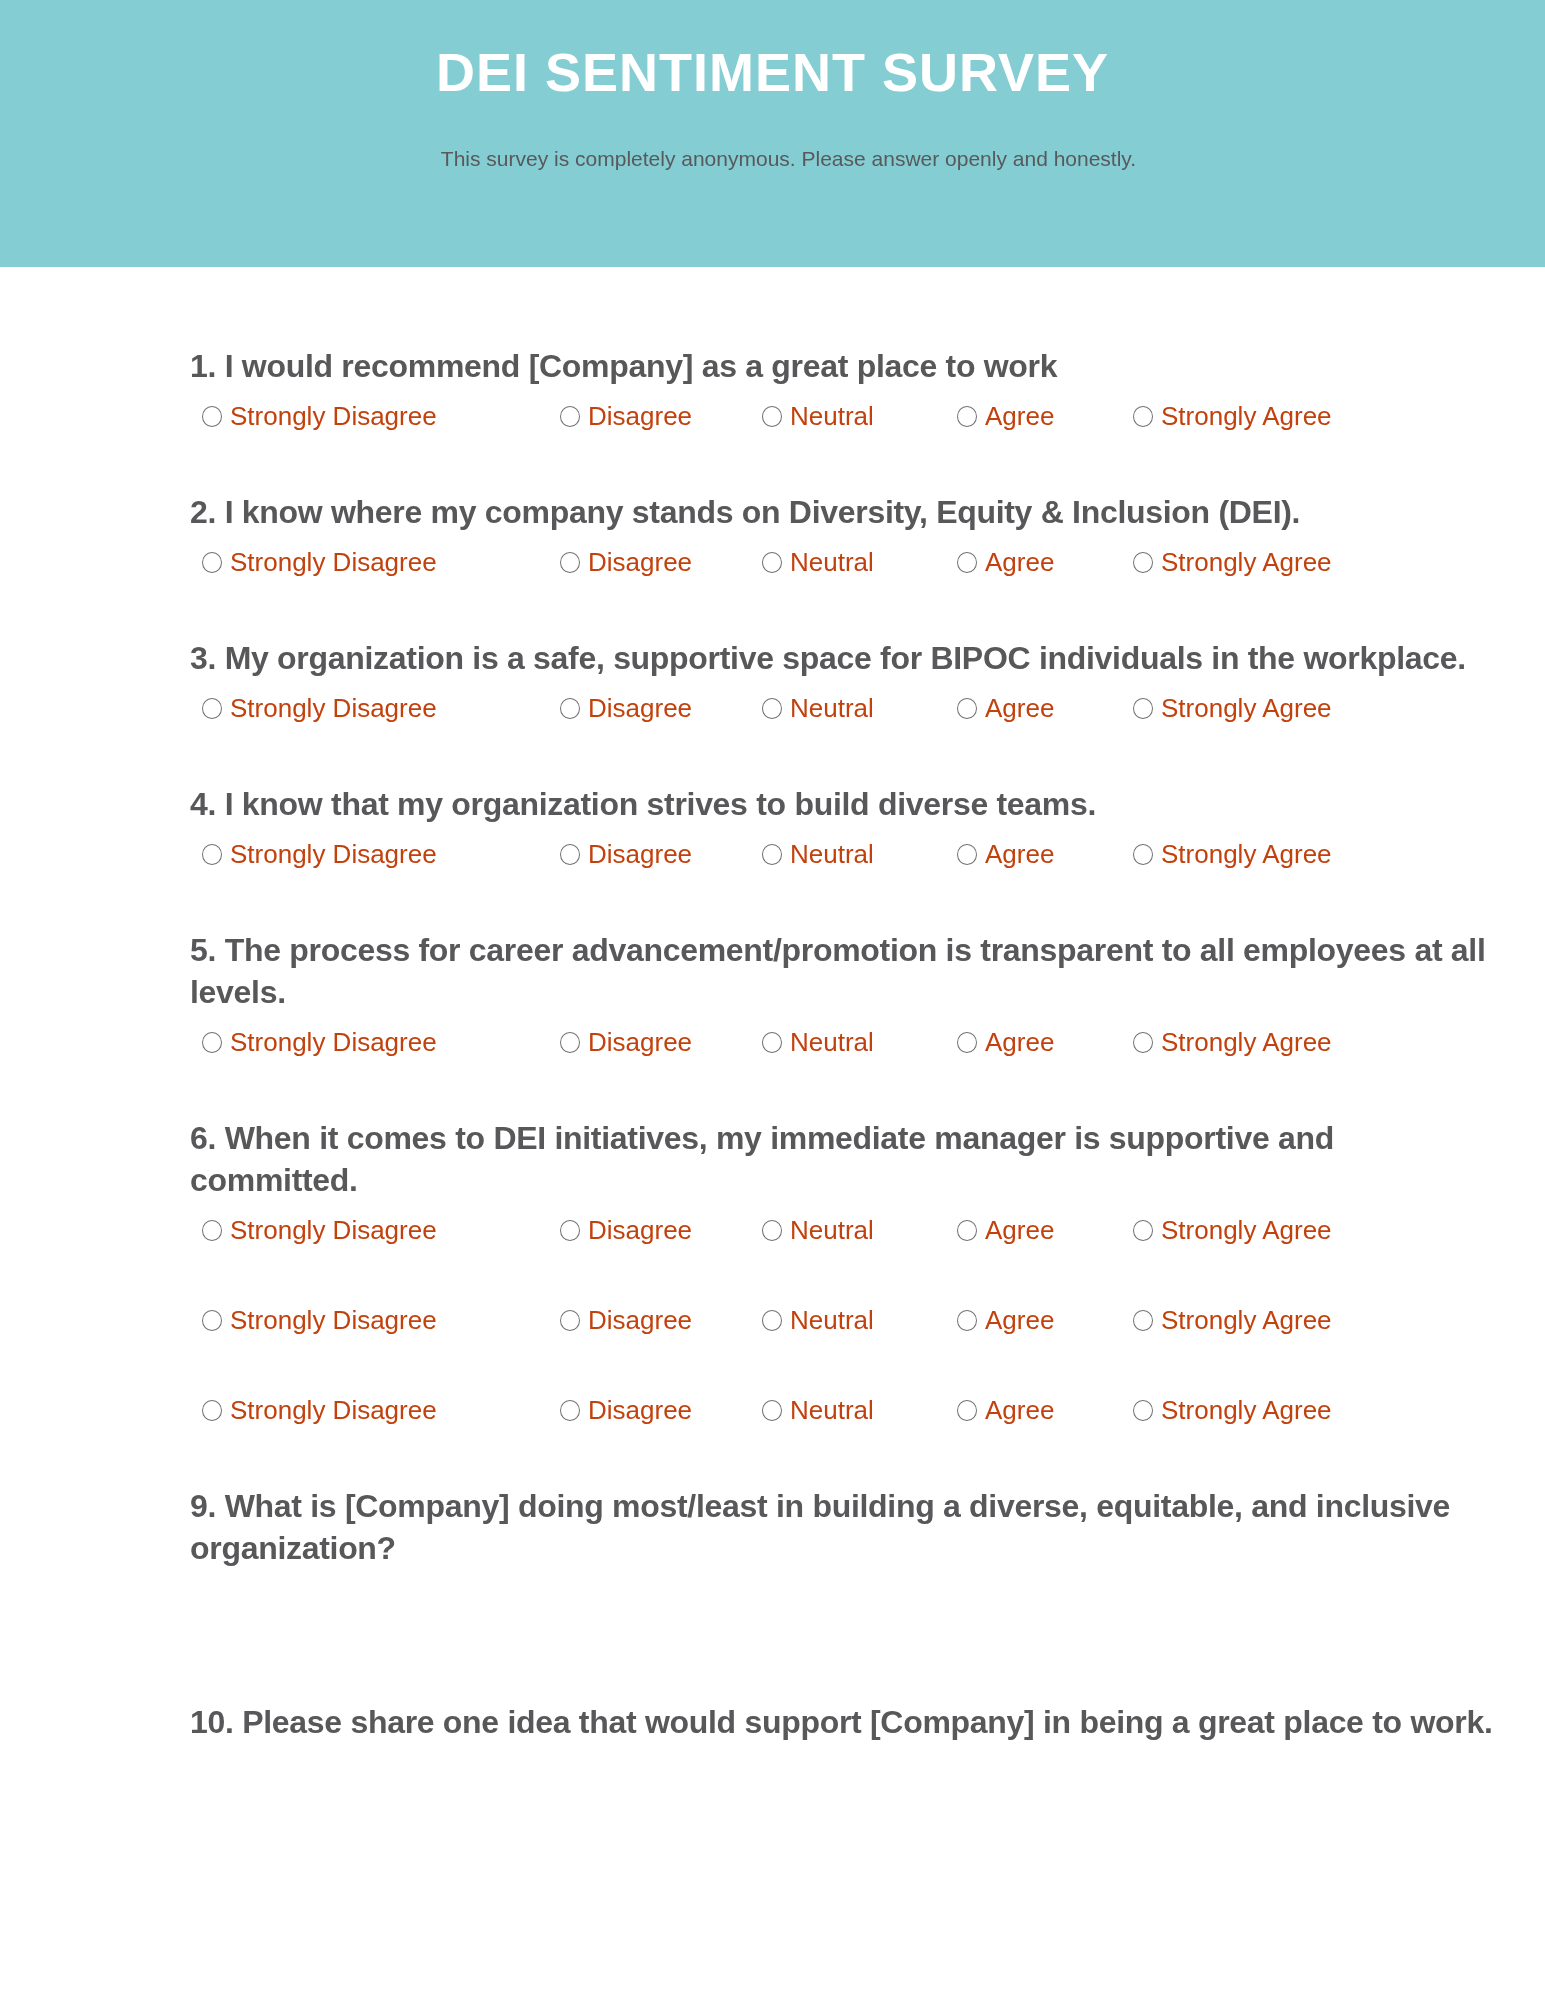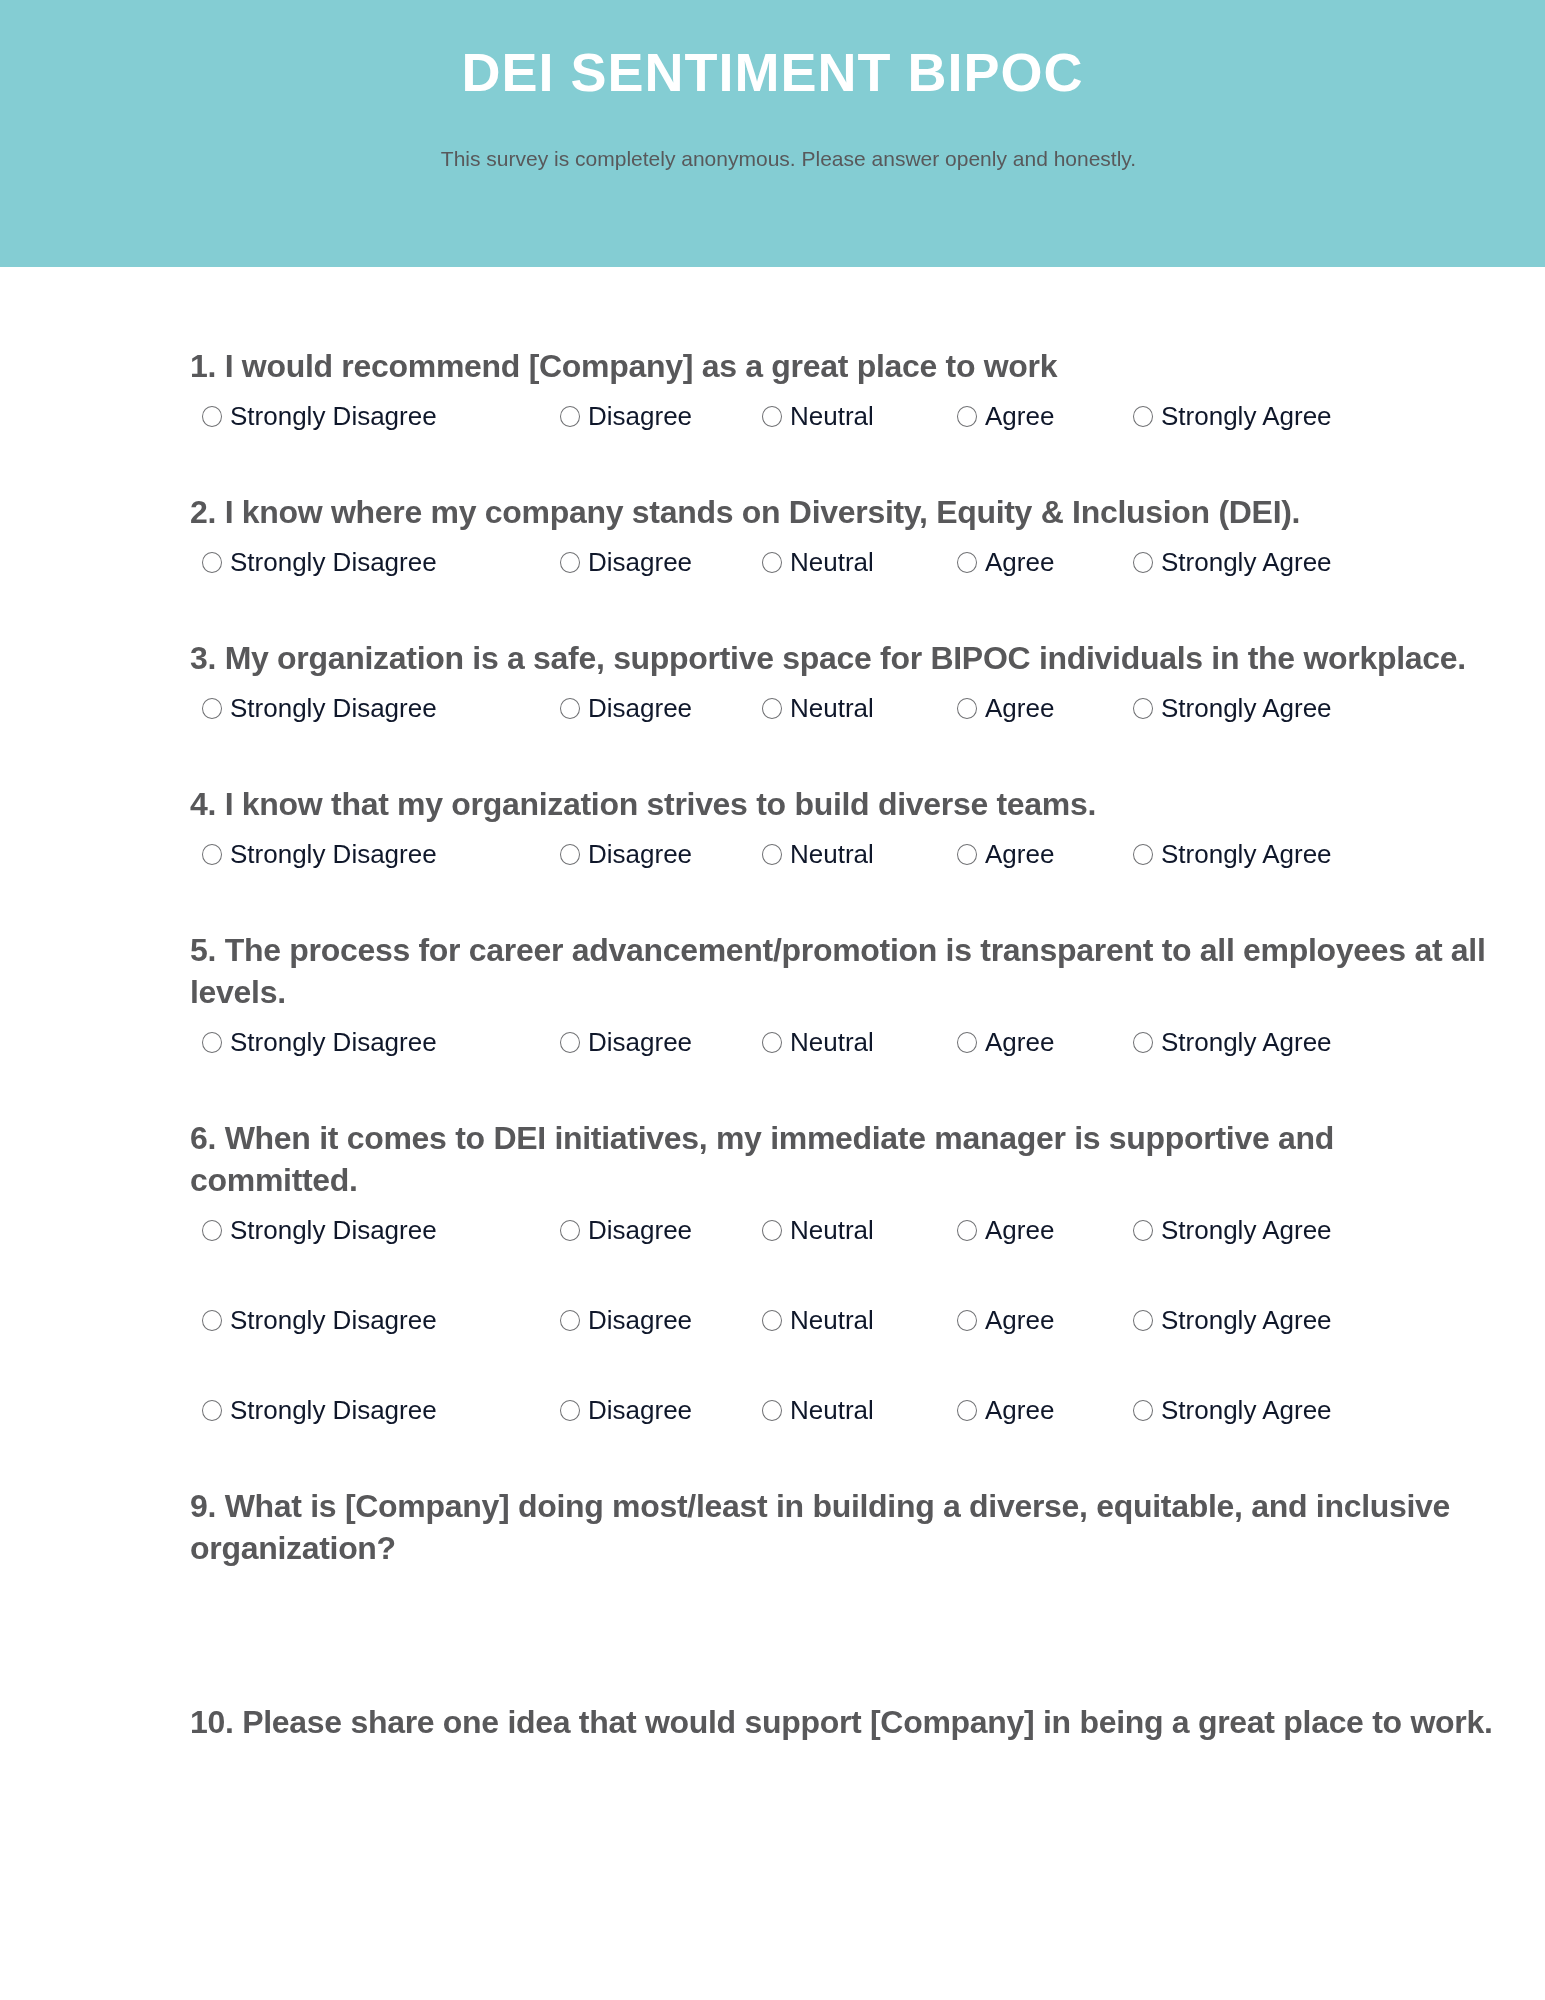--- a/index.html
+++ b/index.html
@@ -71,30 +71,30 @@
   .opt-4 { left: 943px; }
   .radio {
     width: 20px;
     height: 21px;
     border: 1.5px solid #707174;
     border-radius: 50%;
     background: transparent;
     flex: 0 0 auto;
   }
   .opt-label {
-    color: #0f172a;
+    color: #c2410c;
     font-size: 26px;
     line-height: 30px;
   }
 </style>
 </head>
 <body>
 
 <header class="banner">
-  <h1>DEI SENTIMENT BIPOC</h1>
+  <h1>DEI SENTIMENT SURVEY</h1>
   <div class="subtitle">This survey is completely anonymous. Please answer openly and honestly.</div>
 </header>
 
 <main>
 
   <section class="question scale">
     <div class="q-title">1. I would recommend [Company] as a great place to work</div>
     <div class="options">
       <label class="opt opt-0">
           <span class="radio"></span>

